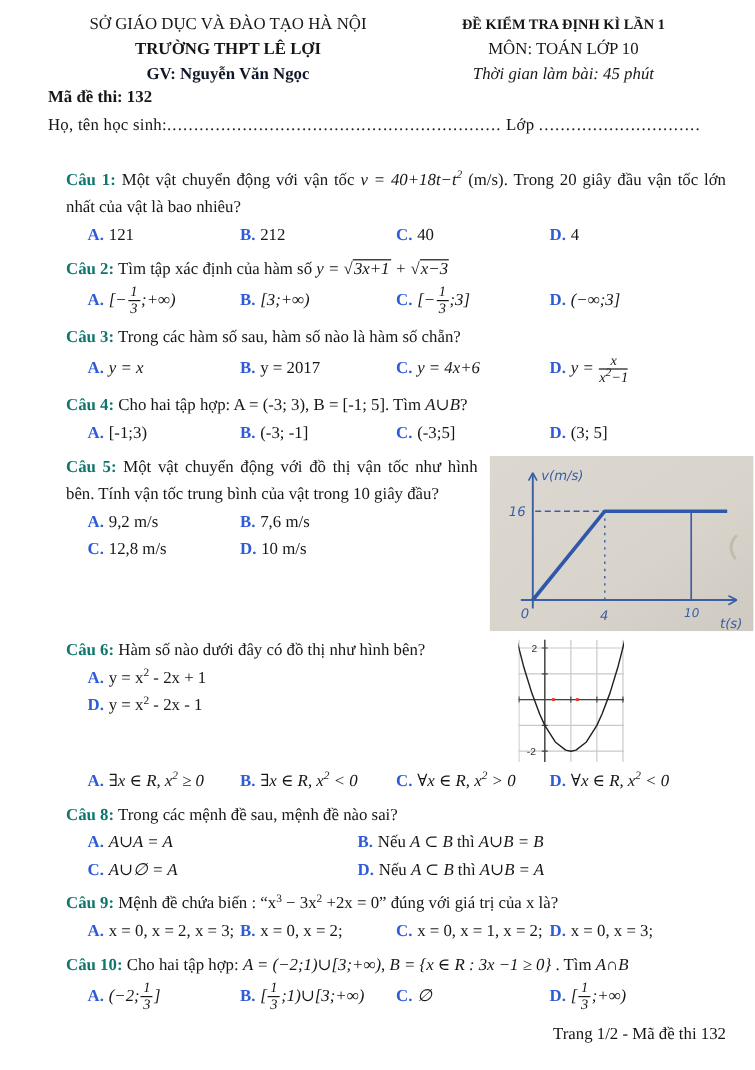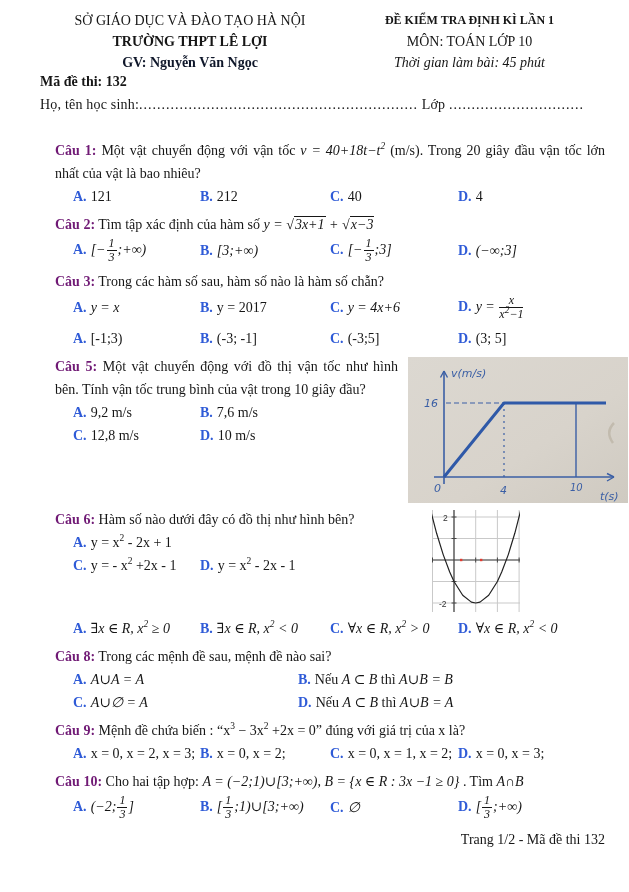--- a/index.html
+++ b/index.html
@@ -14,21 +14,21 @@
   .h-teacher{font-weight:bold;color:#0f172a;}
   .h-title{font-weight:bold;font-size:12px;}
   .h-duration{font-style:italic;}
   .code{margin:1px 0 0 40px;font-weight:bold;}
   .student{margin:7px 0 0 40px;letter-spacing:0.2px;}
   .dots{letter-spacing:1px;}
   
   .qs{margin:26px 24px 0 55px;}
   .q{margin-bottom:5px;}
   .qb{margin:0;text-align:justify;line-height:23px;}
-  .ql{color:#701a75;font-weight:bold;}
+  .ql{color:#0f766e;font-weight:bold;}
   .orow{margin-left:18px;display:grid;line-height:23px;align-items:center;}
   .c4{grid-template-columns:127px 130px 128px auto;}
   .c2w{grid-template-columns:225px auto;}
   .c2n{grid-template-columns:127px auto;}
   .ol{color:#2f5bd7;font-weight:bold;margin-right:4px;}
   .opt{white-space:nowrap;}
   
   .mi{font-style:italic;}
   sup{font-size:9.5px;line-height:0;}
   .frac{display:inline-block;vertical-align:middle;text-align:center;line-height:1.05;margin:1px 1px 2px;}
@@ -96,20 +96,21 @@
       <p class="qb"><b class="ql">Câu 3:</b> <span>Trong các hàm số sau, hàm số nào là hàm số chẵn?</span></p>
       <div class="orow c4">
         <span class="opt"><b class="ol">A.</b><span><i class="mi">y = x</i></span></span>
         <span class="opt"><b class="ol">B.</b><span>y = 2017</span></span>
         <span class="opt"><b class="ol">C.</b><span><i class="mi">y = 4x+6</i></span></span>
         <span class="opt"><b class="ol">D.</b><span><i class="mi">y = <span class="frac"><span class="fn">x</span><span class="fd">x<sup>2</sup>−1</span></span></i></span></span>
       </div>
     </div>
 
     <div class="q">
+      <p class="qb"><b class="ql">Câu 4:</b> <span>Cho hai tập hợp: A = (-3; 3), B = [-1; 5]. Tìm <i class="mi">A∪B</i>?</span></p>
       <div class="orow c4">
         <span class="opt"><b class="ol">A.</b><span>[-1;3)</span></span>
         <span class="opt"><b class="ol">B.</b><span>(-3; -1]</span></span>
         <span class="opt"><b class="ol">C.</b><span>(-3;5]</span></span>
         <span class="opt"><b class="ol">D.</b><span>(3; 5]</span></span>
       </div>
     </div>
 
     <div class="q cf">
       <svg class="photo" viewBox="0 0 220 146">
@@ -168,21 +169,20 @@
         <rect x="28" y="48.8" width="2.4" height="2.4" fill="#e03c31"></rect>
         <rect x="48" y="48.8" width="2.4" height="2.4" fill="#e03c31"></rect>
         <text class="gr-txt" x="11" y="10.5" font-size="8.5">2</text>
         <text class="gr-txt" x="7" y="96.5" font-size="8.5">-2</text>
       </svg>
       <p class="qb"><b class="ql">Câu 6:</b> <span>Hàm số nào dưới đây có đồ thị như hình bên?</span></p>
       <div class="orow c2n">
         <span class="opt"><b class="ol">A.</b><span>y = x<sup>2</sup> - 2x + 1</span></span>
       </div>
       <div class="orow c2n">
-        <span class="opt"><b class="ol">C.</b><span>y = - x<sup>2</sup> +2x - 1</span></span>
         <span class="opt"><b class="ol">D.</b><span>y = x<sup>2</sup> - 2x - 1</span></span>
       </div>
     </div>
 
     <div class="q">
       <div class="orow c4">
         <span class="opt"><b class="ol">A.</b><span><i class="mi">∃x ∈ R, x<sup>2</sup> ≥ 0</i></span></span>
         <span class="opt"><b class="ol">B.</b><span><i class="mi">∃x ∈ R, x<sup>2</sup> &lt; 0</i></span></span>
         <span class="opt"><b class="ol">C.</b><span><i class="mi">∀x ∈ R, x<sup>2</sup> &gt; 0</i></span></span>
         <span class="opt"><b class="ol">D.</b><span><i class="mi">∀x ∈ R, x<sup>2</sup> &lt; 0</i></span></span>

